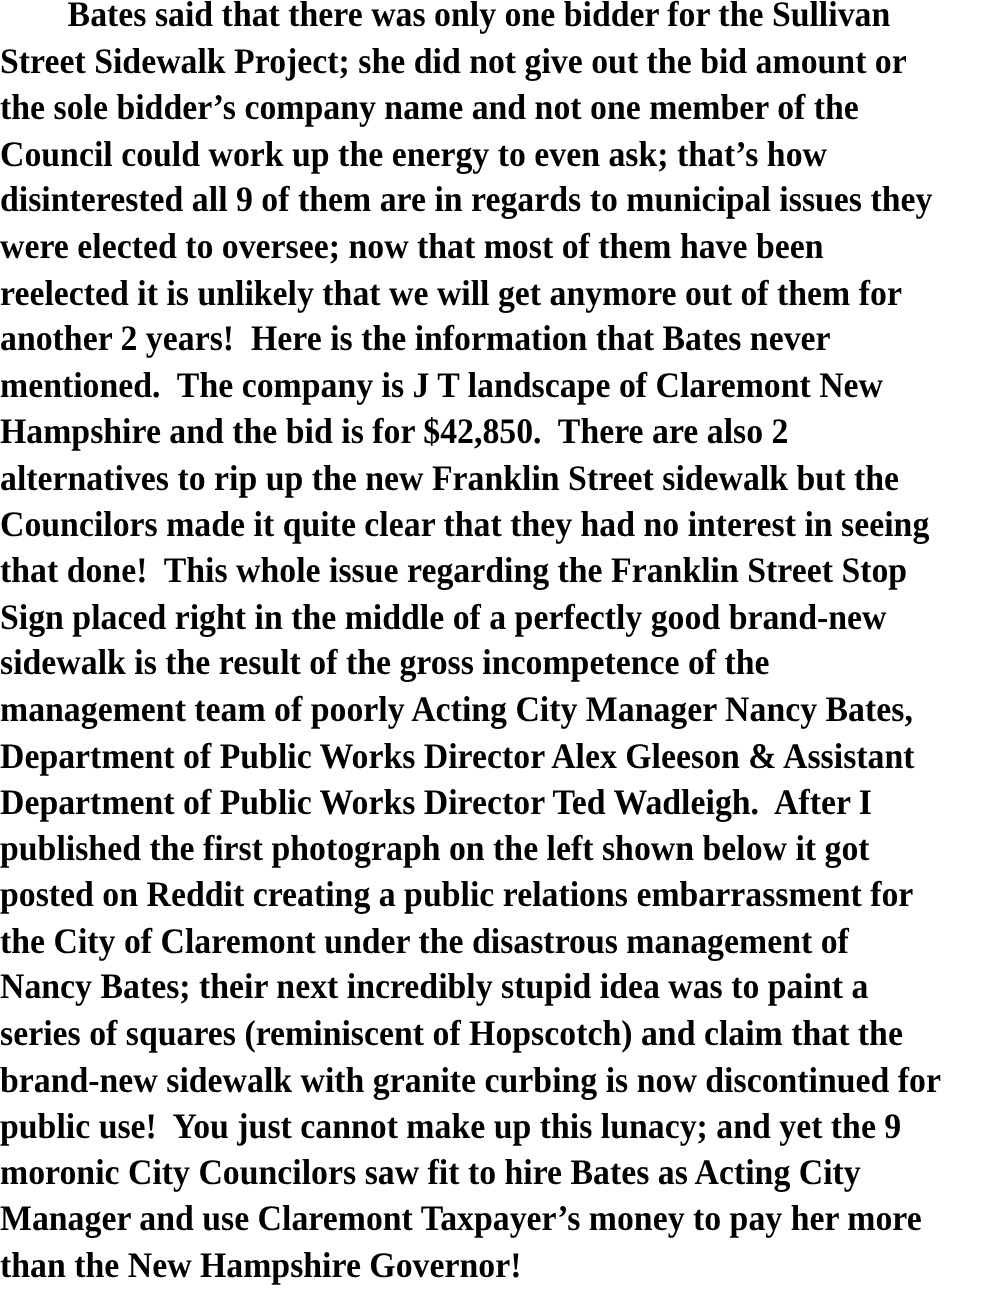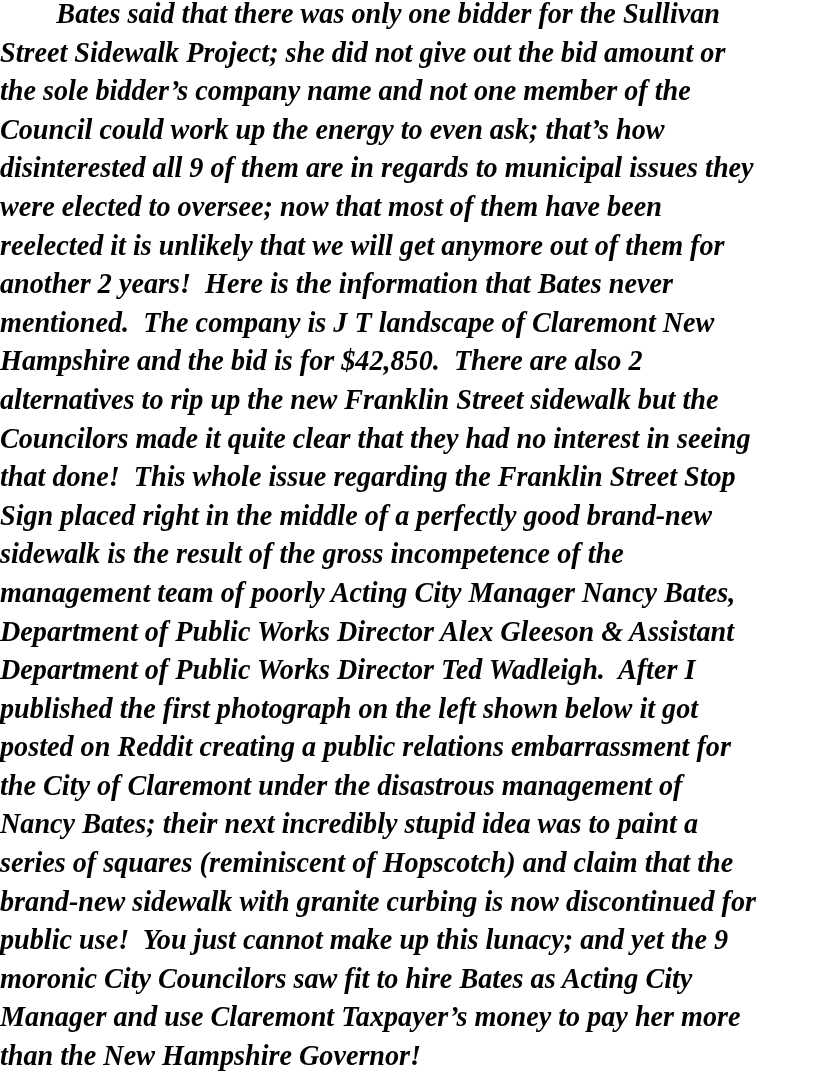--- a/index.html
+++ b/index.html
@@ -6,21 +6,20 @@
     margin: 0;
     padding: 0;
     background: #ffffff;
   }
   .page {
     position: relative;
     width: 819px;
     height: 1080px;
     overflow: hidden;
     background: #ffffff;
-    font-style: italic;
   }
   .paragraph {
     font-family: "Liberation Serif", "DejaVu Serif", serif;
     font-weight: 700;
     font-size: 30px;
     line-height: 38.6px;
     color: #000000;
     white-space: pre-wrap;
     width: 872px;
     transform: scale(0.939, 1);

